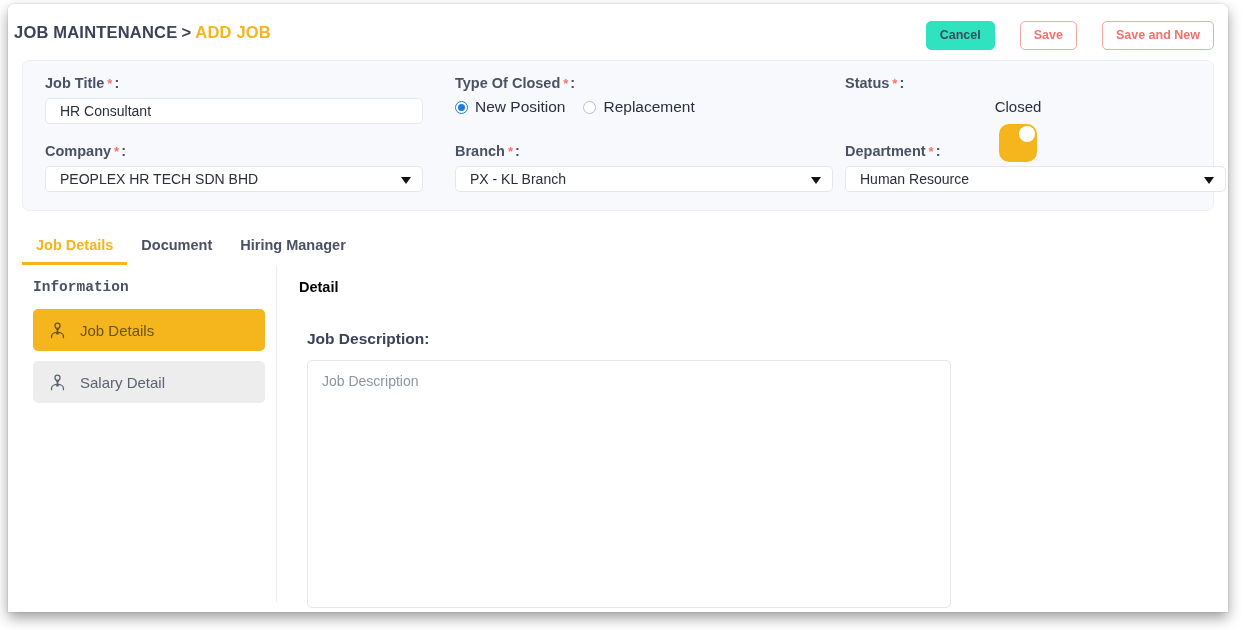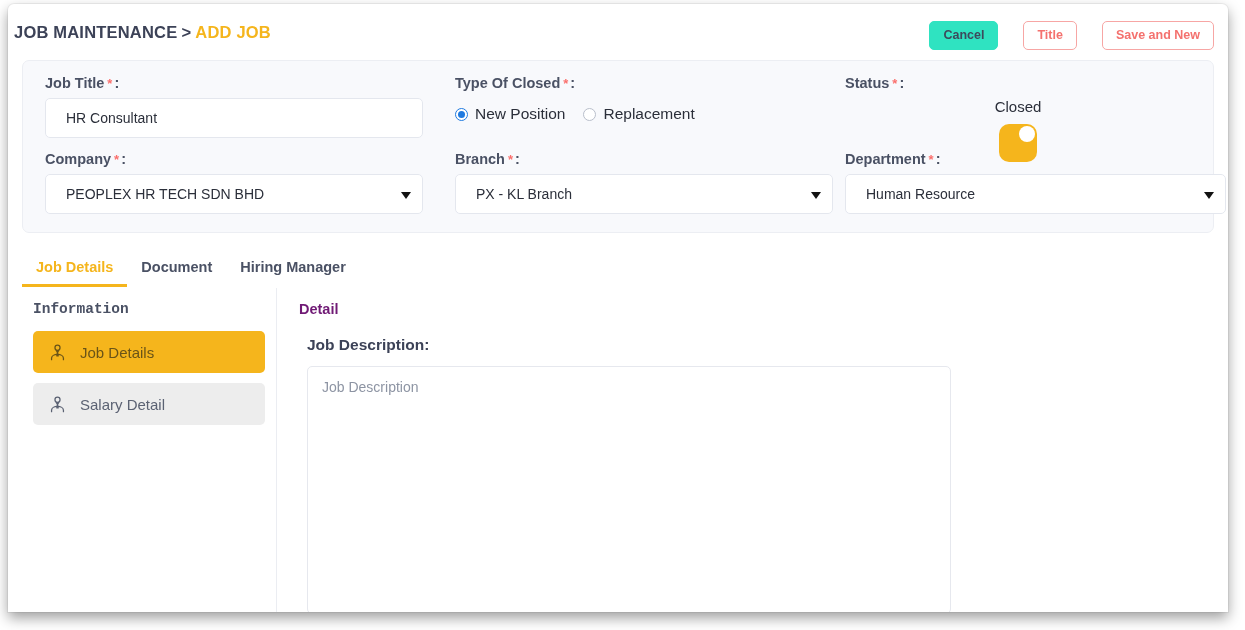--- a/index.html
+++ b/index.html
@@ -96,27 +96,27 @@
     font-weight: bold;
     color: #4a5164;
     margin-bottom: 7px;
     white-space: nowrap;
   }
   .req { color: #fb6f6c; font-weight: bold; margin: 0 2px 0 3px; font-size: 13px; }
   .colon { color: #4a5164; }
 
   .input-box,
   .select-box {
-    height: 40px;
+    height: 26px;
     background: #ffffff;
     border: 1px solid #e4e7ee;
     border-radius: 5px;
     display: flex;
     align-items: center;
-    padding: 0 20px;
+    padding: 0 14px;
     font-size: 14px;
     color: #2b2f3a;
   }
   .input-box { width: 378px; }
   .select-box { position: relative; padding-right: 30px; }
   .sel-1 { width: 378px; }
   .sel-2 { width: 378px; }
   .sel-3 { width: 381px; }
   .select-box .caret {
     position: absolute;
@@ -126,21 +126,21 @@
     margin-top: -2px;
     border-left: 5.5px solid transparent;
     border-right: 5.5px solid transparent;
     border-top: 7px solid #121212;
   }
   .sel-val { overflow: hidden; text-overflow: ellipsis; white-space: nowrap; }
 
   
   .radio-line {
     display: flex;
-    align-items: center;
+    align-items: flex-start;
     height: 32px;
     gap: 7px;
     font-size: 15.5px;
     color: #2b2f3a;
   }
   .radio-opt { display: flex; align-items: center; gap: 7px; margin-right: 11px; }
   .radio {
     width: 13px; height: 13px;
     border-radius: 50%;
     border: 1px solid #b9bfcb;
@@ -249,22 +249,22 @@
   }
   .nav-item .ico { flex: 0 0 20px; display: flex; align-items: center; }
 
   .detail-pane {
     flex: 1 1 auto;
     padding: 13px 0 0 22px;
   }
   .detail-title {
     font-size: 14.5px;
     font-weight: bold;
-    color: #701a75;
-    margin-bottom: 19px;
+    color: #000000;
+    margin-bottom: 35px;
   }
   .desc-label {
     font-size: 15.5px;
     font-weight: bold;
     color: #3c4257;
     margin: 0 0 12px 8px;
   }
   .textarea {
     margin-left: 8px;
     width: 644px;
@@ -283,21 +283,21 @@
 
 <div class="page-frame">
 
   <div class="header">
     <div class="breadcrumb">
       <span class="crumb-root">JOB MAINTENANCE</span><span class="crumb-sep">&gt;</span><span class="crumb-cur">ADD JOB</span>
     </div>
 
     <div class="header-actions">
       <button class="btn btn-cancel">Cancel</button>
-      <button class="btn btn-outline">Title</button>
+      <button class="btn btn-outline">Save</button>
       <button class="btn btn-outline">Save and New</button>
     </div>
   </div>
 
   <div class="form-panel">
 
     <div class="form-row">
 
       <div class="col-1">
         <div class="field-label">

